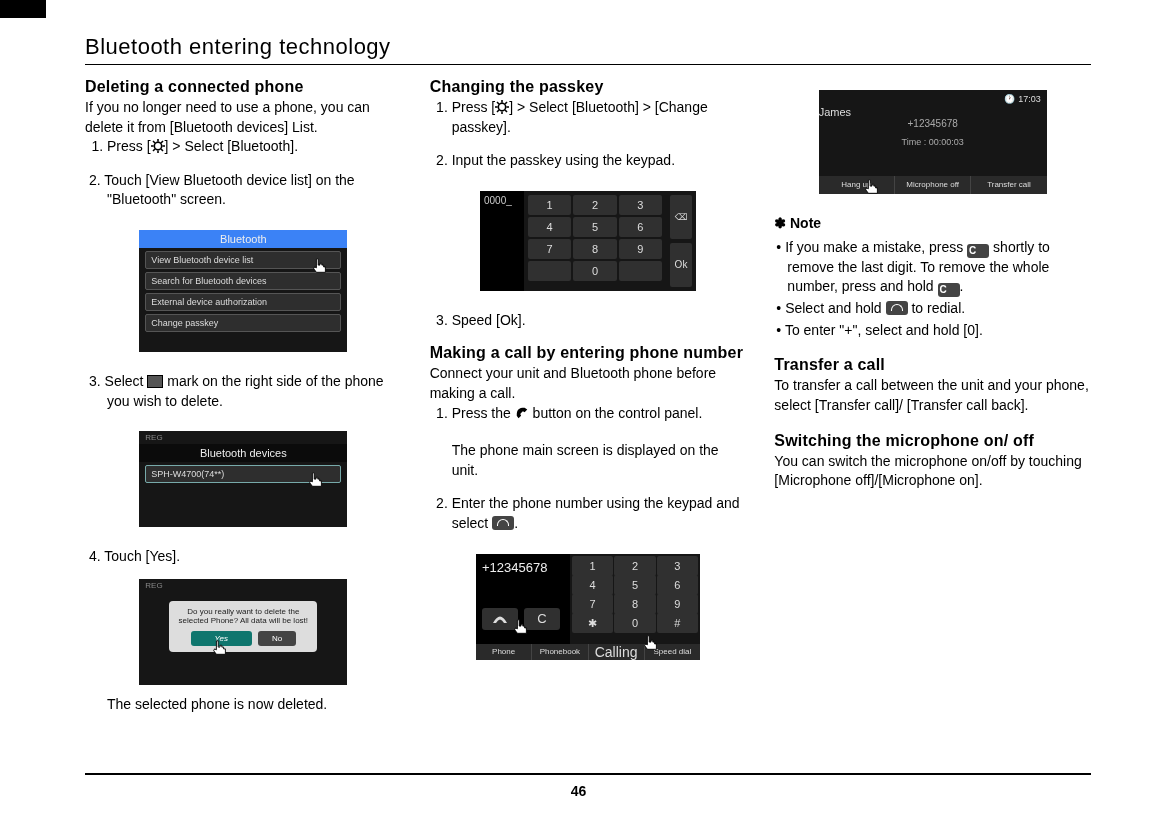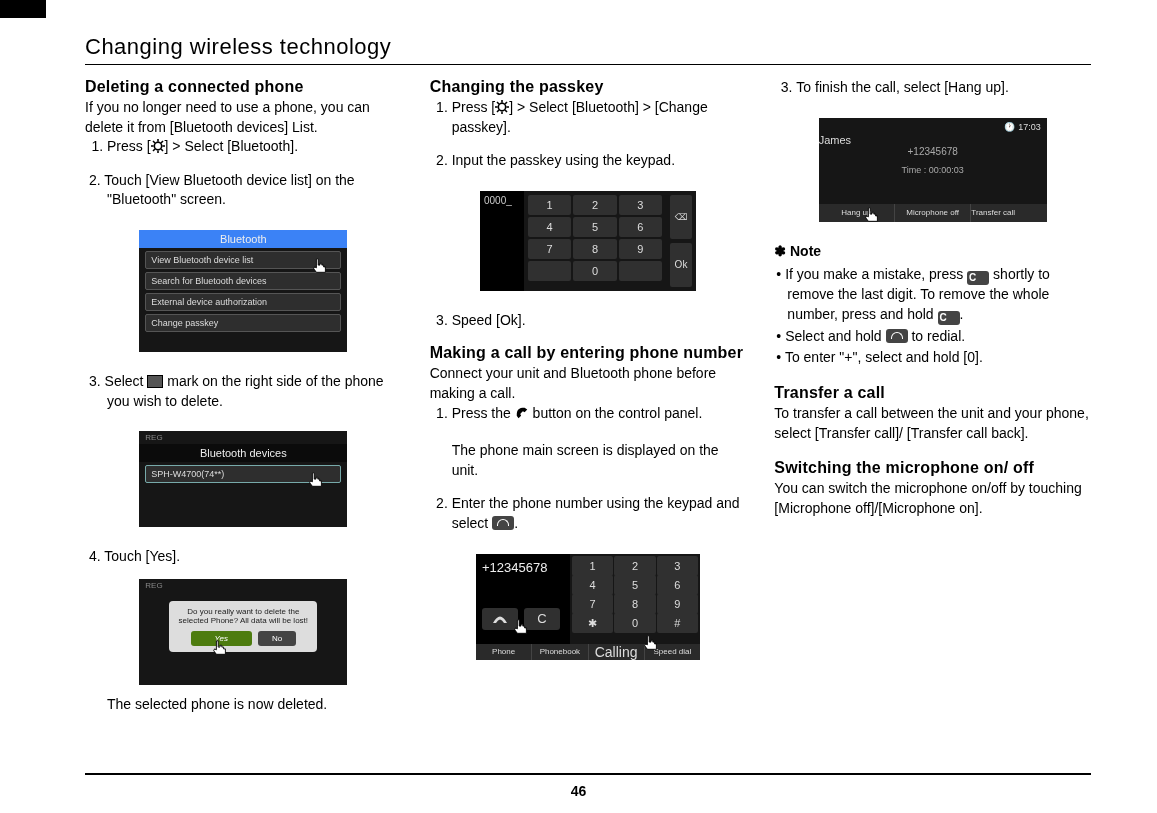--- a/index.html
+++ b/index.html
@@ -33,21 +33,21 @@
   .icon-phone{display:inline-block;width:14px;height:14px;vertical-align:-2px;}
   .bottom-rule{position:absolute;left:85px;bottom:38px;width:1006px;height:2px;background:#000;}
   .pagenum{position:absolute;left:0;right:0;bottom:14px;text-align:center;font-weight:700;font-size:14px;}
   .pointer{position:absolute;width:18px;height:18px;}
   .pointer svg{display:block;}
 </style>
 </head>
 <body>
 
 <div class="black-tab"></div>
-<div class="page-title">Changing wireless technology</div>
+<div class="page-title">Bluetooth entering technology</div>
 <div class="title-rule"></div>
 
 <div class="columns">
 
   <div class="col">
     <h2>Deleting a connected phone</h2>
     <p>If you no longer need to use a phone, you can delete it from [Bluetooth devices] List.</p>
     <ol>
       <li>
         <span>Press [</span><span class="icon-cog"><svg viewBox="0 0 16 16">
@@ -100,21 +100,21 @@
       </div>
     </div>
 
     <p class="flatli" style="margin-bottom:4px;">4. Touch [Yes].</p>
 
     <div class="ss screenshot" style="width:220px;height:118px;position:relative;">
       <div style="font-size:8px;color:#888;padding:2px 6px;">REG</div>
       <div style="position:absolute;left:30px;top:22px;right:30px;background:#ddd;border-radius:4px;padding:6px;color:#222;text-align:center;font-size:8px;">
         <div>Do you really want to delete the selected Phone? All data will be lost!</div>
         <div style="display:flex;gap:6px;justify-content:center;margin-top:6px;">
-          <div style="background:#4d7c0f;color:#fff;border-radius:3px;padding:3px 24px;position:relative;font-style:italic;"><span>Yes</span>
+          <div style="background:#0f766e;color:#fff;border-radius:3px;padding:3px 24px;position:relative;font-style:italic;"><span>Yes</span>
             <span class="pointer" style="left:20px;top:8px;">
                 <svg viewBox="0 0 20 20">
                   <path d="M6 2l2 0 0 7 2 0 0-2 2 0 0 2 2 0 0 2 2 0 0 6-10 0-3-4 1-2 2 1z" fill="#fff" stroke="#000"></path>
                 </svg>
               </span>
           </div>
           <div style="background:#444;color:#fff;border-radius:3px;padding:3px 14px;">No</div>
         </div>
       </div>
     </div>
@@ -226,33 +226,30 @@
         </span>
       <span class="pointer" style="right:40px;bottom:8px;">
           <svg viewBox="0 0 20 20">
             <path d="M6 2l2 0 0 7 2 0 0-2 2 0 0 2 2 0 0 2 2 0 0 6-10 0-3-4 1-2 2 1z" fill="#fff" stroke="#000"></path>
           </svg>
         </span>
     </div>
   </div>
 
   <div class="col">
-    <ol start="3">
-      <li>To finish the call, select [Hang up].</li>
-    </ol>
 
     <div class="ss screenshot" style="width:240px;height:116px;position:relative;">
       <div style="position:absolute;right:6px;top:4px;font-size:9px;color:#ddd;">🕐 <span>17:03</span></div>
       <div style="text-align:left;padding-top:16px;color:#ddd;font-size:11px;">James</div>
       <div style="text-align:center;color:#aaa;font-size:10px;">+12345678</div>
       <div style="text-align:center;color:#aaa;font-size:9px;margin-top:8px;">Time : 00:00:03</div>
       <div style="position:absolute;left:0;right:0;bottom:0;height:18px;display:flex;background:#2a2a2a;">
         <div style="flex:1;text-align:center;font-size:8px;line-height:18px;border-right:1px solid #444;">Hang up</div>
         <div style="flex:1;text-align:center;font-size:8px;line-height:18px;border-right:1px solid #444;">Microphone off</div>
-        <div style="flex:1;text-align:left;font-size:8px;line-height:18px;">Transfer call</div>
+        <div style="flex:1;text-align:center;font-size:8px;line-height:18px;">Transfer call</div>
       </div>
       <span class="pointer" style="left:44px;bottom:-2px;">
           <svg viewBox="0 0 20 20">
             <path d="M6 2l2 0 0 7 2 0 0-2 2 0 0 2 2 0 0 2 2 0 0 6-10 0-3-4 1-2 2 1z" fill="#fff" stroke="#000"></path>
           </svg>
         </span>
     </div>
 
     <p class="note-head">✽ Note</p>
     <div class="note-list">

